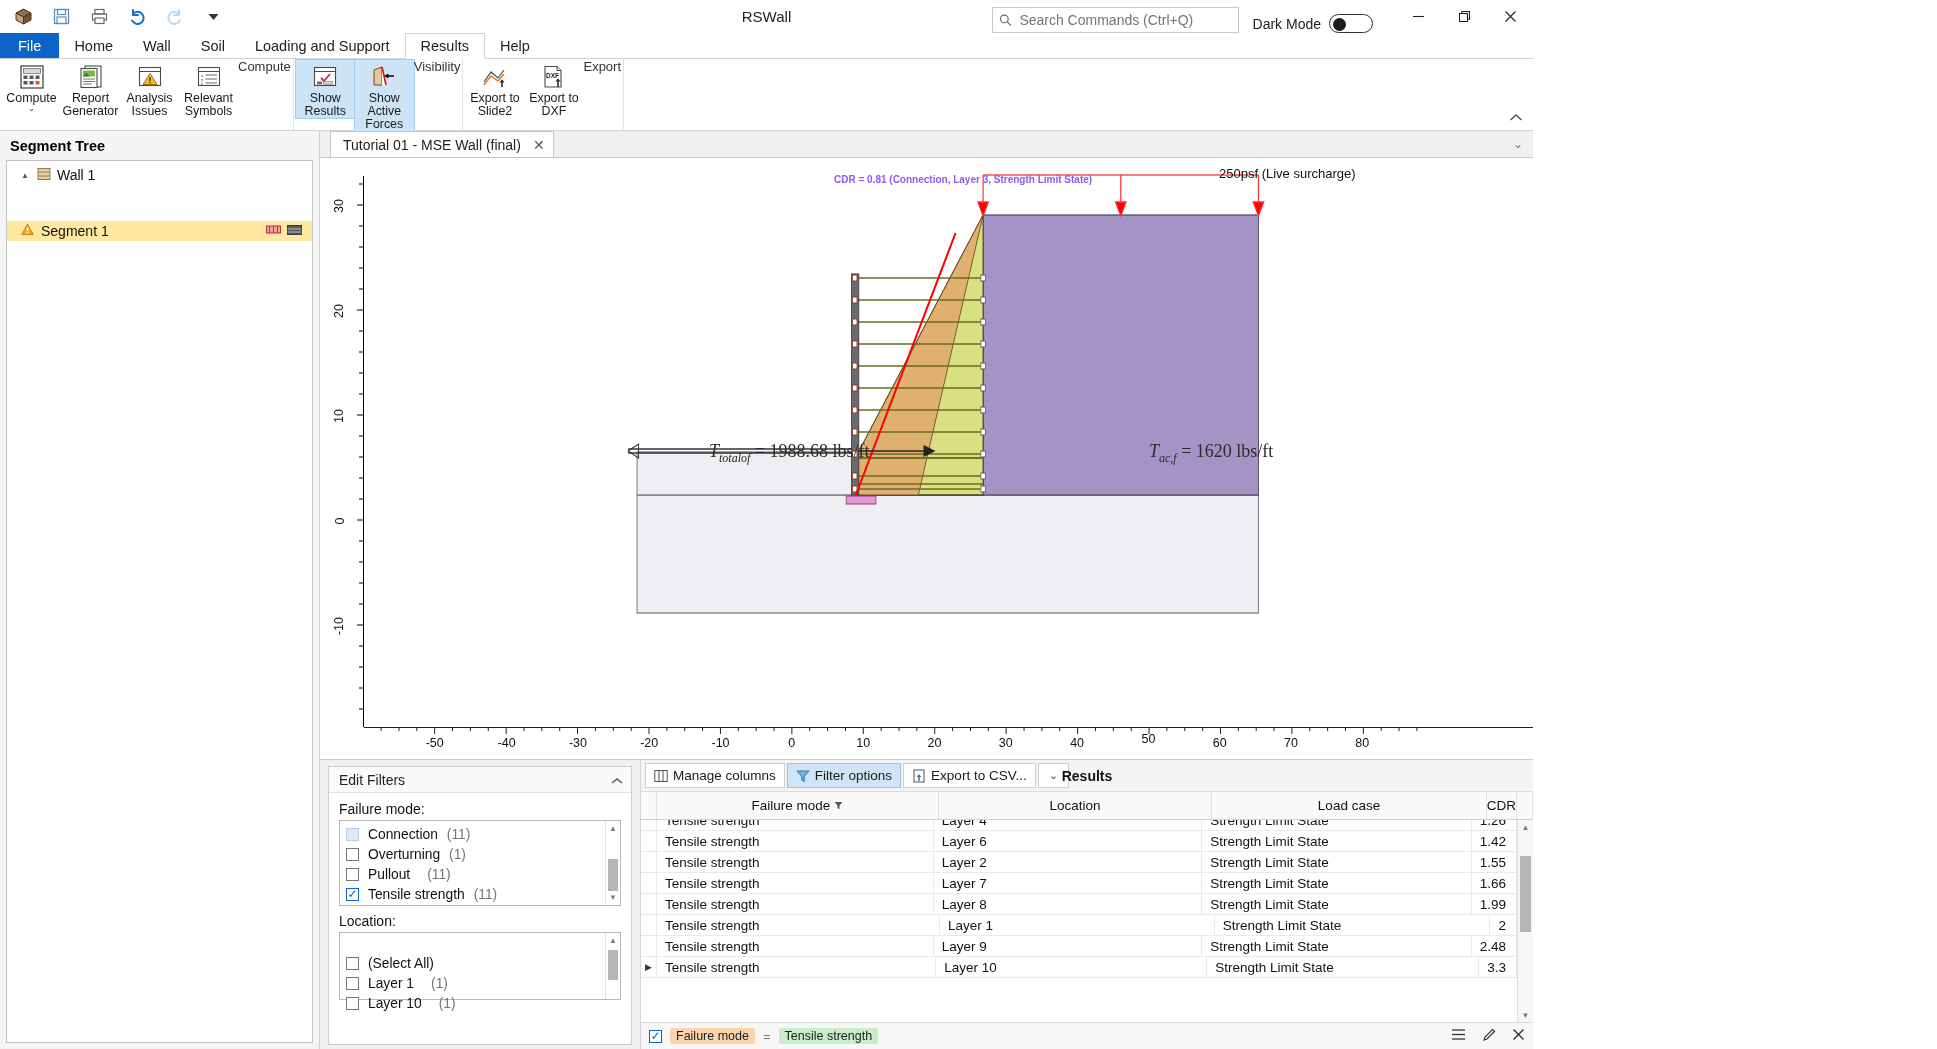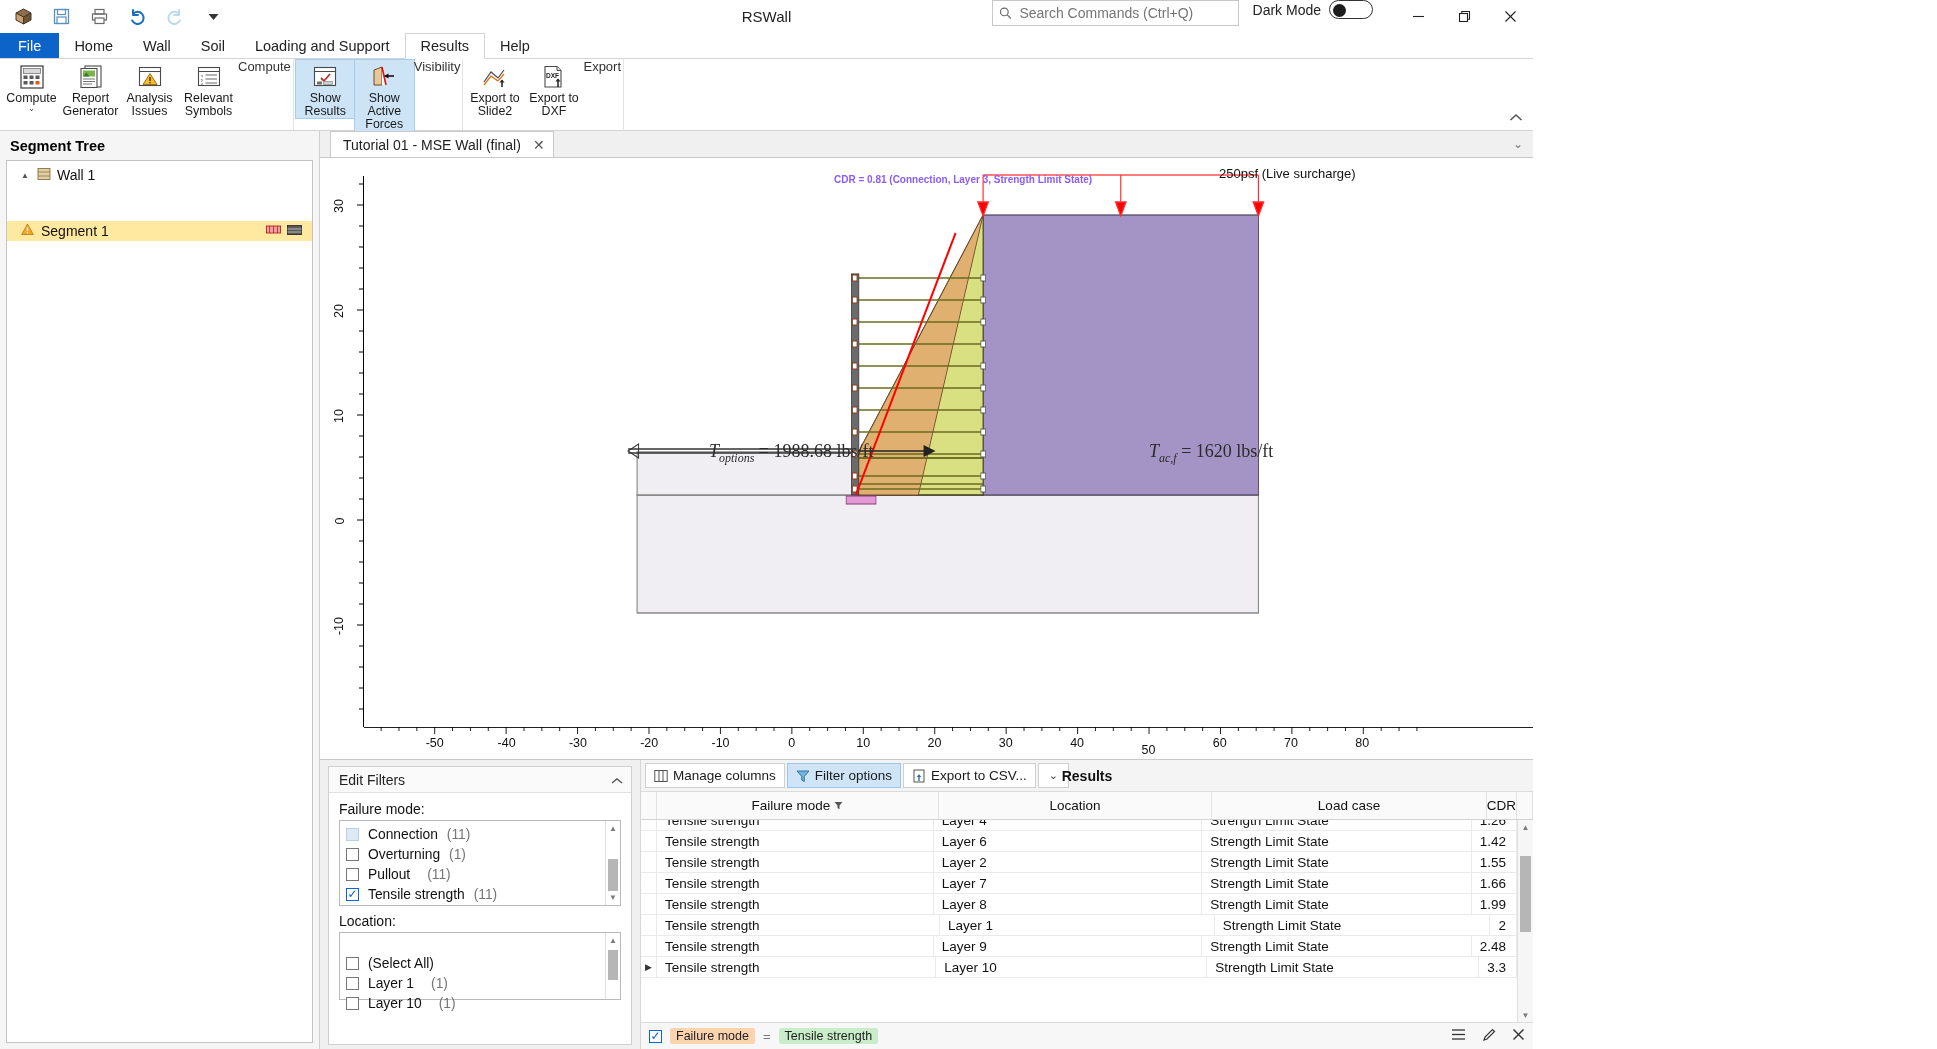--- a/index.html
+++ b/index.html
@@ -12,21 +12,21 @@
     overflow:hidden;
     -webkit-font-smoothing:antialiased;
   }
   .app { width:1533px; height:1049px; display:flex; flex-direction:column; background:#fff; }
 
   
   .titlebar { height:33px; display:flex; align-items:center; background:#fff; position:relative; flex:none; }
   .qat { display:flex; align-items:center; gap:12px; padding-left:10px; }
   .qat-btn { width:26px; height:26px; display:flex; align-items:center; justify-content:center; cursor:pointer; }
   .app-title { position:absolute; left:0; right:0; text-align:center; font-size:15px; color:#222; pointer-events:none; }
-  .title-right { margin-left:auto; display:flex; align-items:flex-start; gap:0; padding-right:0; }
+  .title-right { margin-left:auto; display:flex; align-items:flex-end; gap:0; padding-right:0; }
   .search-box { width:247px; height:26px; border:1px solid #c8c8c8; background:#fff; display:flex; align-items:center;
                 padding:0 6px; gap:6px; margin-right:14px; }
   .search-box input { border:0; outline:0; font-family:inherit; font-size:14px; color:#555; width:100%; background:transparent; }
   .darkmode-wrap { display:flex; align-items:center; gap:8px; margin-right:22px; }
   .darkmode-label { font-size:14px; color:#222; }
   .toggle { width:44px; height:19px; border:1px solid #333; border-radius:10px; background:#fff; position:relative; cursor:pointer; }
   .toggle .knob { position:absolute; left:3px; top:2.5px; width:13px; height:13px; border-radius:50%; background:#1c1c1c; }
   .wbtn { width:46px; height:33px; display:flex; align-items:center; justify-content:center; cursor:pointer; }
 
   
@@ -546,21 +546,21 @@
               <line x1="664" y1="293" x2="760" y2="293" stroke="#222" stroke-width="1.4"></line>
               <polygon points="752,287 768,293 752,299" fill="#222"></polygon>
             </g>
           </svg>
 
           <div class="plot-title" style="left:470px;top:16px;">CDR = 0.81 (Connection, Layer 3, Strength Limit State)</div>
 
           <div class="surch-label" style="left:855px;top:8px;">250psf (Live surcharge)</div>
 
           <div style="position:absolute;left:345px;top:283px;font-family:'Liberation Serif',serif;font-size:18px;color:#2b2b2b;white-space:nowrap;">
-            <i>T</i><sub style="font-style:italic;font-size:12px;">options</sub>
+            <i>T</i><sub style="font-style:italic;font-size:12px;">totalof</sub>
             <span>= 1988.68  lbs/ft</span>
           </div>
           <div style="position:absolute;left:785px;top:283px;font-family:'Liberation Serif',serif;font-size:18px;color:#2b2b2b;white-space:nowrap;">
             <i>T</i><sub style="font-style:italic;font-size:12px;">ac,f</sub>
             <span>= 1620 lbs/ft</span>
           </div>
 
           <div class="xaxis">
             <svg width="100%" height="32" viewBox="0 0 1571 32" preserveAspectRatio="none" style="position:absolute;left:0;top:0;">
               <line x1="0" y1="0.5" x2="1571" y2="0.5" stroke="#000" stroke-width="1"></line>
@@ -631,21 +631,21 @@
             <div class="xlabel" style="left:6.05%;top:9px;">-50</div>
             <div class="xlabel" style="left:12.2%;top:9px;">-40</div>
             <div class="xlabel" style="left:18.3%;top:9px;">-30</div>
             <div class="xlabel" style="left:24.4%;top:9px;">-20</div>
             <div class="xlabel" style="left:30.5%;top:9px;">-10</div>
             <div class="xlabel" style="left:36.6%;top:9px;">0</div>
             <div class="xlabel" style="left:42.7%;top:9px;">10</div>
             <div class="xlabel" style="left:48.8%;top:9px;">20</div>
             <div class="xlabel" style="left:54.9%;top:9px;">30</div>
             <div class="xlabel" style="left:61.0%;top:9px;">40</div>
-            <div class="xlabel" style="left:67.1%;top:16px;">50</div>
+            <div class="xlabel" style="left:67.1%;top:5px;">50</div>
             <div class="xlabel" style="left:73.2%;top:9px;">60</div>
             <div class="xlabel" style="left:79.3%;top:9px;">70</div>
             <div class="xlabel" style="left:85.4%;top:9px;">80</div>
           </div>
         </div>
       </div>
 
       <div class="bottom">
 
         <div class="filters">

